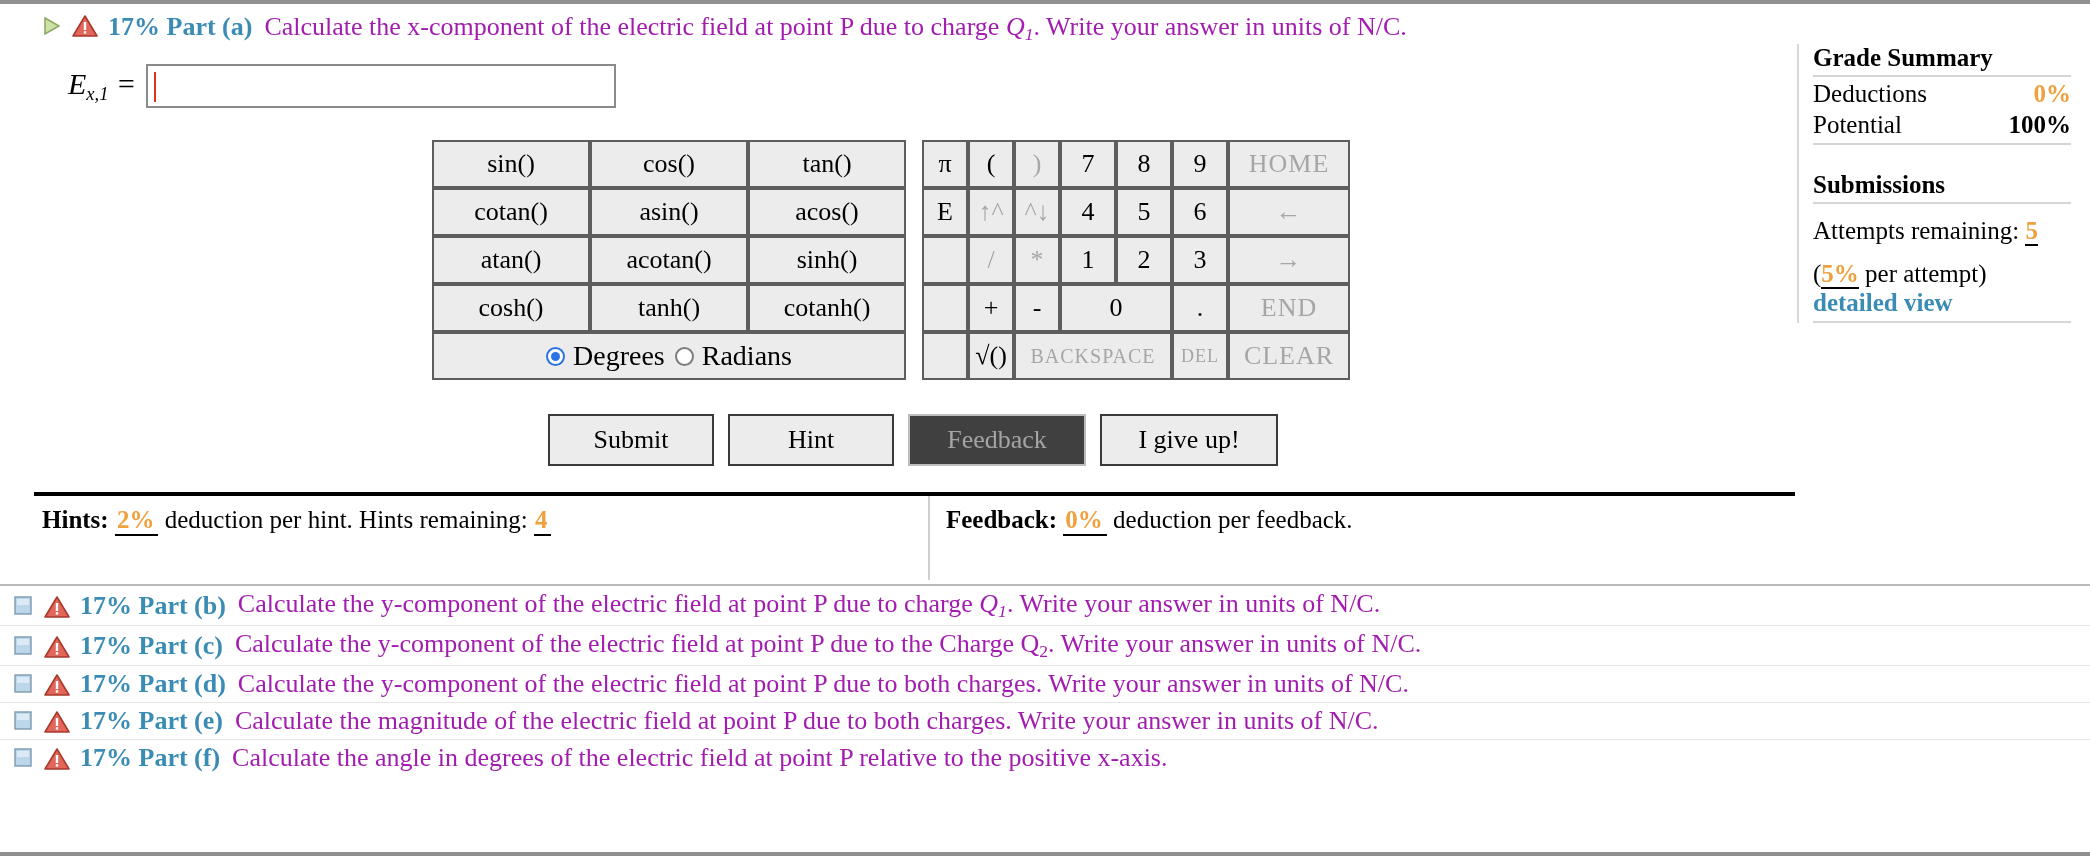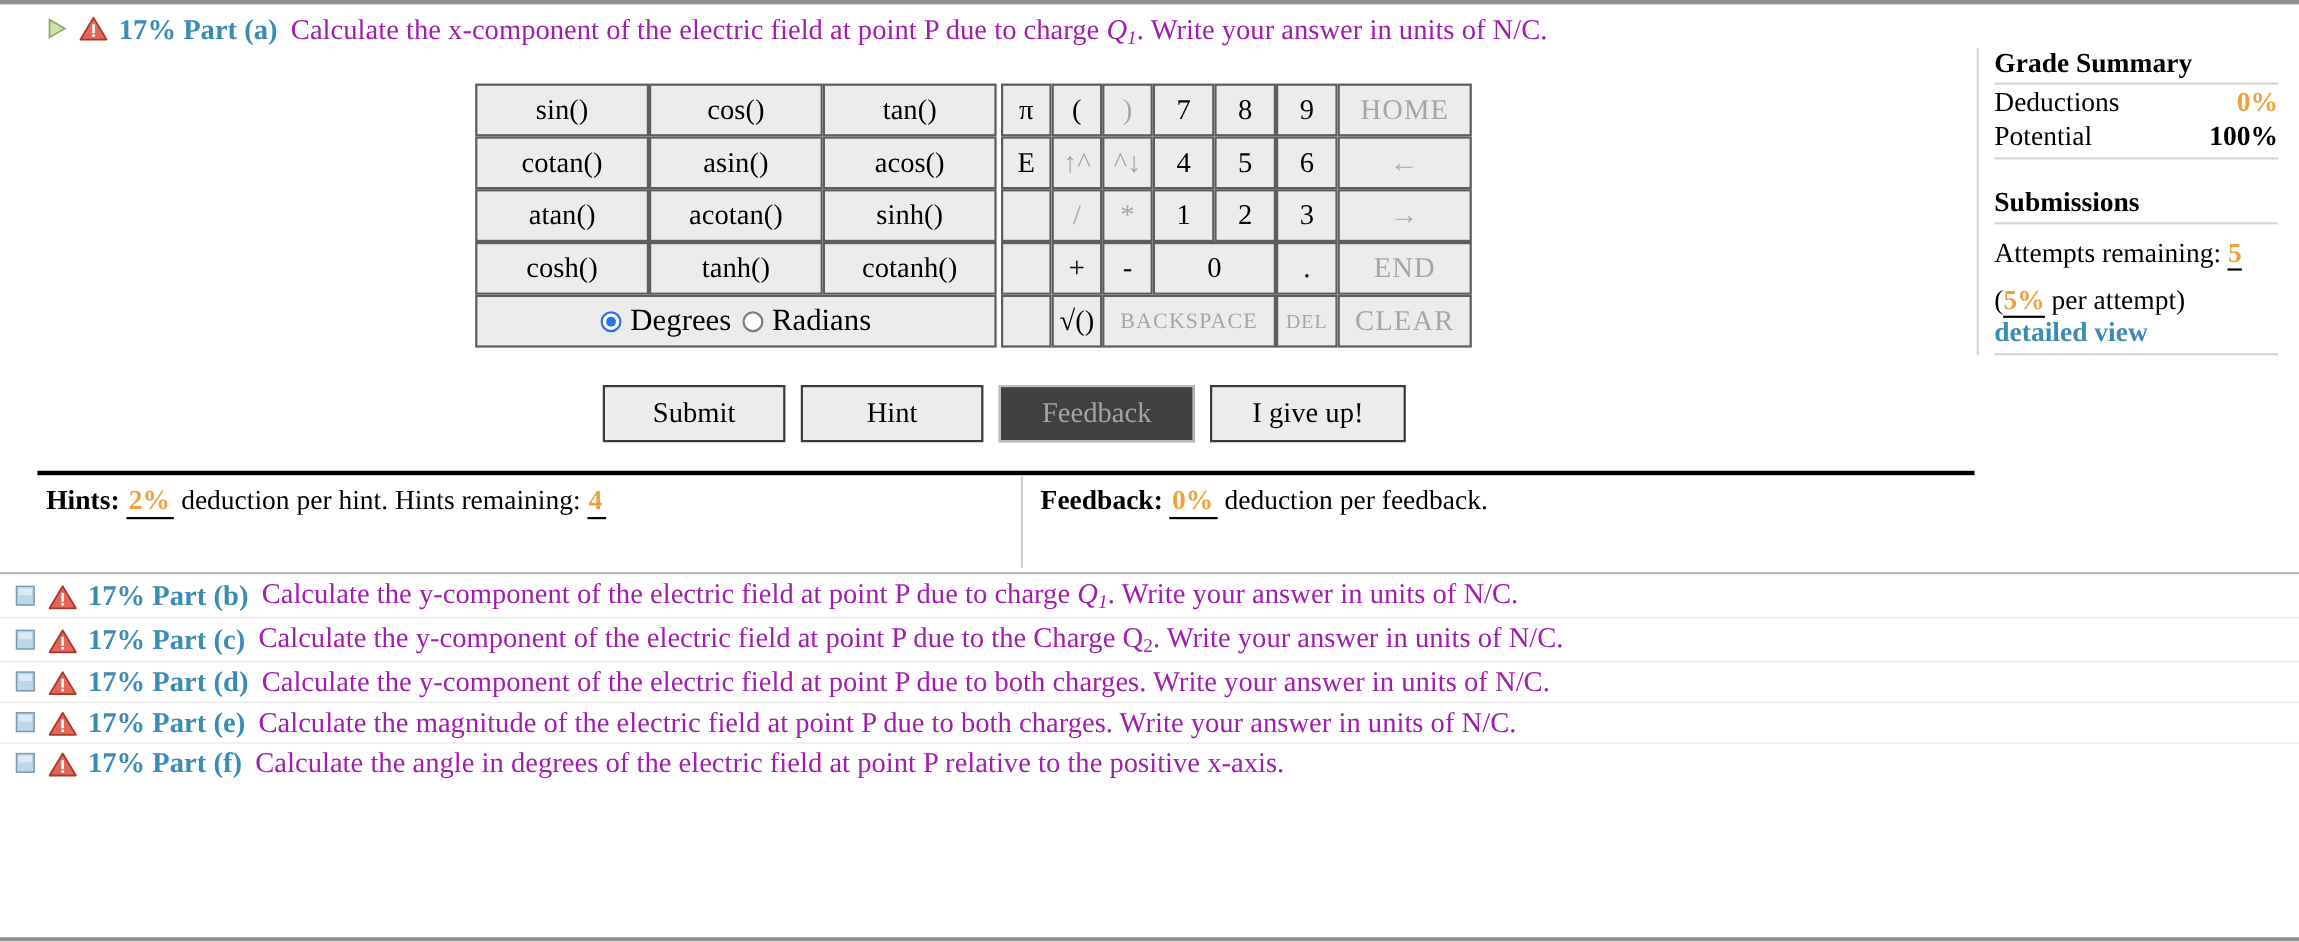--- a/index.html
+++ b/index.html
@@ -60,21 +60,21 @@
     width: 470px; height: 44px;
     border: 2px solid #8a8a8a; background: #fff;
     position: relative;
   }
   .caret {
     position: absolute; left: 6px; top: 6px;
     width: 2px; height: 30px; background: #e03020;
   }
 
   
-  .calc-wrap { margin: 32px 0 0 432px; display: flex; align-items: flex-start; }
+  .calc-wrap { margin: 32px 0 0 432px; display: flex; align-items: flex-start; gap: 12px; }
   table.calc { border-collapse: separate; border-spacing: 0; }
   table.calc td {
     border: 2px solid #5d5d5d;
     background: #ececec;
     text-align: center;
     font-size: 26px;
     font-family: "Liberation Serif", serif;
     height: 48px;
     padding: 0 4px;
     white-space: nowrap;
@@ -193,20 +193,27 @@
         <svg width="26" height="24" viewBox="0 0 26 24">
           <polygon points="13,2 25,22 1,22" fill="#e2665a" stroke="#a8392c" stroke-width="1.6" stroke-linejoin="round"></polygon>
           <rect x="11.8" y="8" width="2.4" height="8" fill="#ffffff"></rect>
           <rect x="11.8" y="17.2" width="2.4" height="2.4" fill="#ffffff"></rect>
         </svg>
       </span>
       <span class="part-label">17% Part (a)</span>
       <span class="part-text"><span>Calculate the x-component of the electric field at point P due to charge </span><span class="var-i">Q</span><sub class="v">1</sub><span>. Write your answer in units of N/C.</span></span>
     </div>
 
+    <div class="answer-row">
+      <span class="answer-label"><span>E</span><span class="sub">x,1</span>
+        <span>=</span></span>
+      <span class="answer-box">
+        <span class="caret"></span>
+      </span>
+    </div>
 
     <div class="calc-wrap">
 
       <table class="calc">
         <tbody>
           <tr>
             <td class="fn">sin()</td>
             <td class="fn">cos()</td>
             <td class="fn">tan()</td>
           </tr>

